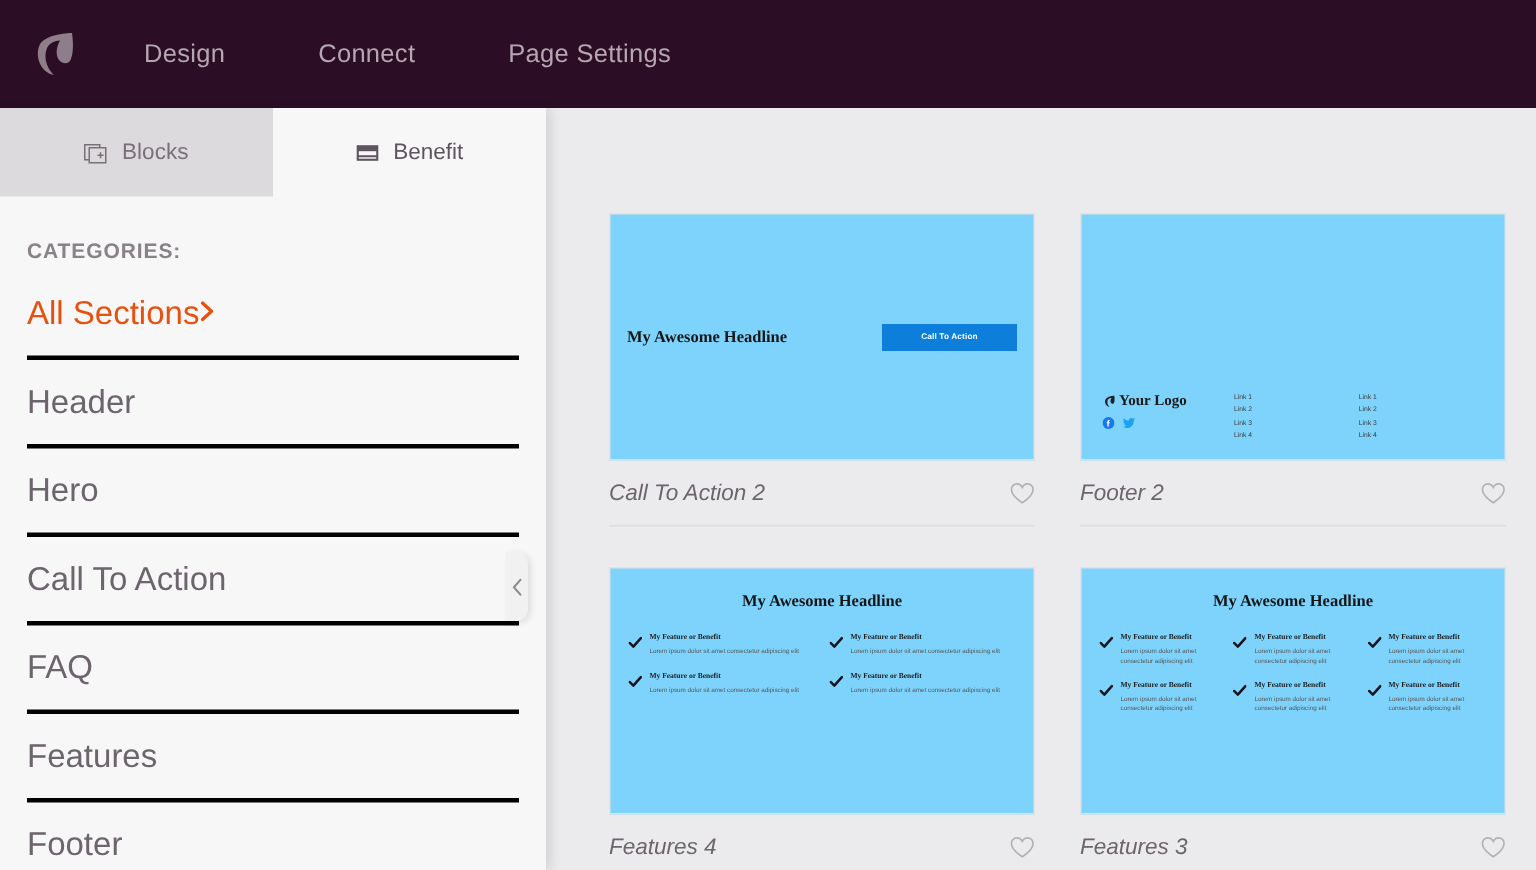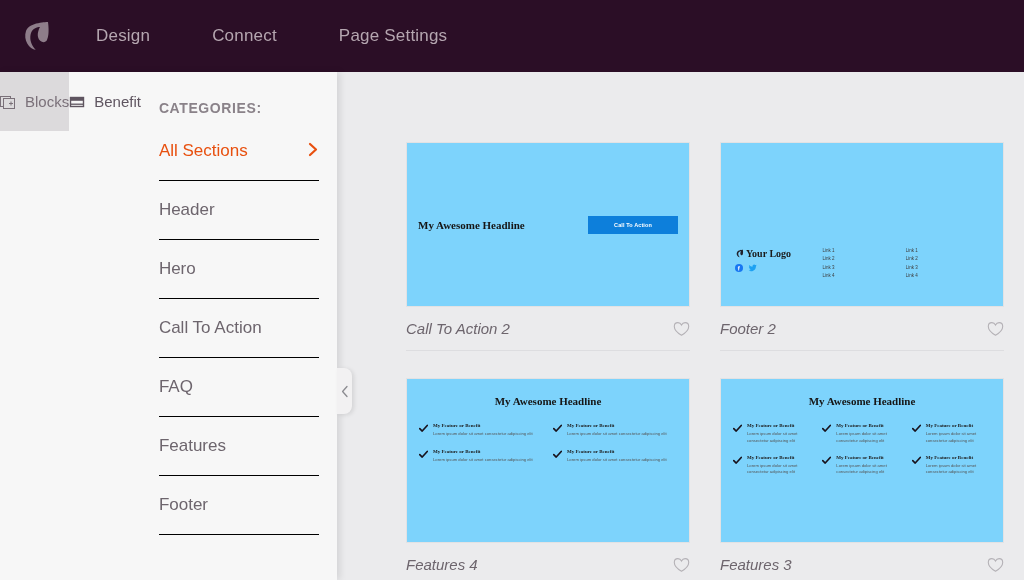--- a/index.html
+++ b/index.html
@@ -32,25 +32,25 @@
     padding: 0 0;
     margin-right: 62px;
     cursor: pointer;
     white-space: nowrap;
   }
   .nav-link:first-child { margin-left: 24px; }
 
   
   .sidebar {
     position: absolute; top: 72px; left: 0;
-    width: 337px; height: 508px;
+    width: 364px; height: 508px;
     background: #f7f7f7;
     box-shadow: 3px 0 7px rgba(0,0,0,0.10);
     z-index: 5;
-    display: flex; flex-direction: row;
+    display: flex; flex-direction: column;
   }
   .tabs { display: flex; height: 59px; flex: none; }
   .tab {
     flex: 1;
     display: flex; align-items: center; justify-content: center;
     gap: 9px;
     font-size: 15px;
     color: #6f6470;
     cursor: pointer;
     user-select: none;
@@ -68,23 +68,23 @@
     font-size: 14px;
     letter-spacing: .6px;
     color: #8a8289;
     font-weight: 700;
     padding-top: 28px;
     padding-bottom: 6px;
     text-transform: uppercase;
   }
   .cat-item {
     height: 59px;
-    display: flex; align-items: center; justify-content: space-between;
-    border-bottom: 1px solid #000000;
-    font-size: 17px;
+    display: flex; align-items: center; justify-content: flex-start;
+    border-bottom: 3px solid #000000;
+    font-size: 22px;
     color: #6d656d;
     cursor: pointer;
   }
   .cat-item.active { color: #e8500f; font-weight: 400; }
   .cat-chevron { color: #e8500f; font-size: 16px; font-weight: 700; line-height: 1; }
 
   
   .collapse-handle {
     position: absolute;
     left: 337px; top: 368px;
@@ -142,21 +142,21 @@
   .pv-cta-btn {
     background: #0d7fdb; color: #fff;
     font-size: 5.5px; font-weight: 700;
     padding: 6px 0; width: 90px;
     text-align: center;
     letter-spacing: .1px;
   }
 
   
   .pv-footer {
-    position:absolute; left:0; right:0; bottom: 28px;
+    position:absolute; left:0; right:0; bottom: 14px;
     display: flex; padding: 0 14px;
   }
   .pv-foot-brand { width: 100px; }
   .pv-logo-row { display: flex; align-items: center; gap: 2px; }
   .pv-logo-text { font-family:"Liberation Serif", serif; font-weight: 700; font-size: 10px; color: #1b1b1b; }
   .pv-social { display: flex; gap: 5px; margin-top: 5px; }
   .pv-links { width: 95px; display: flex; flex-direction: column; gap: 3.5px; }
   .pv-link { font-size: 4.5px; color: #3d3d3d; }
 
   

